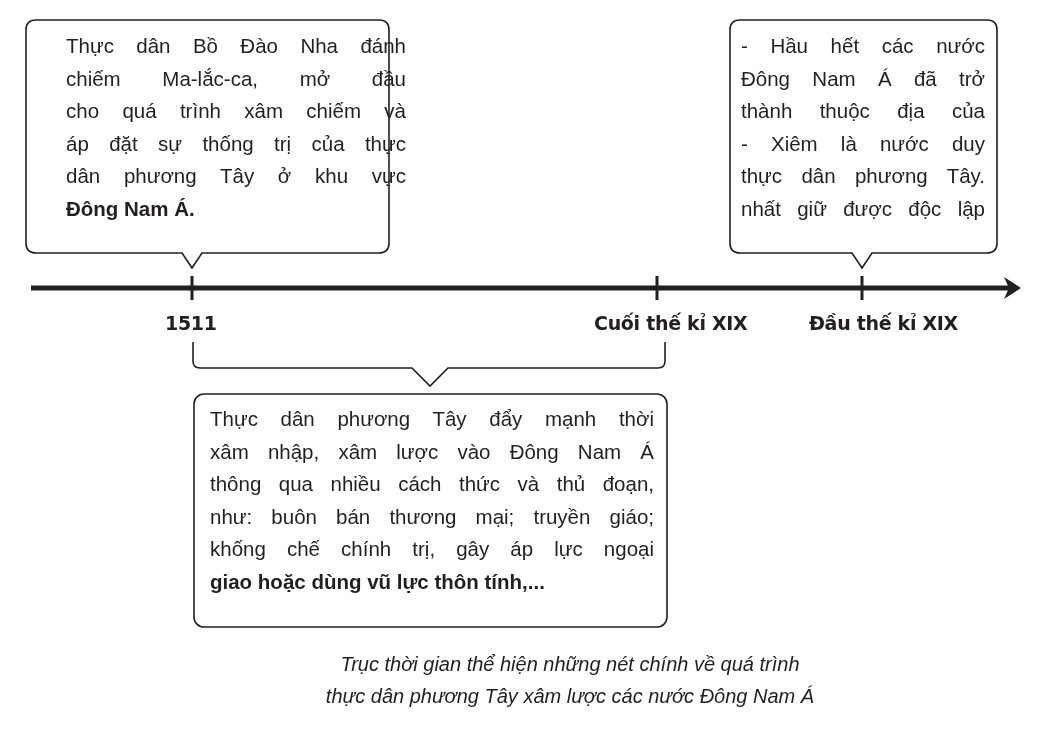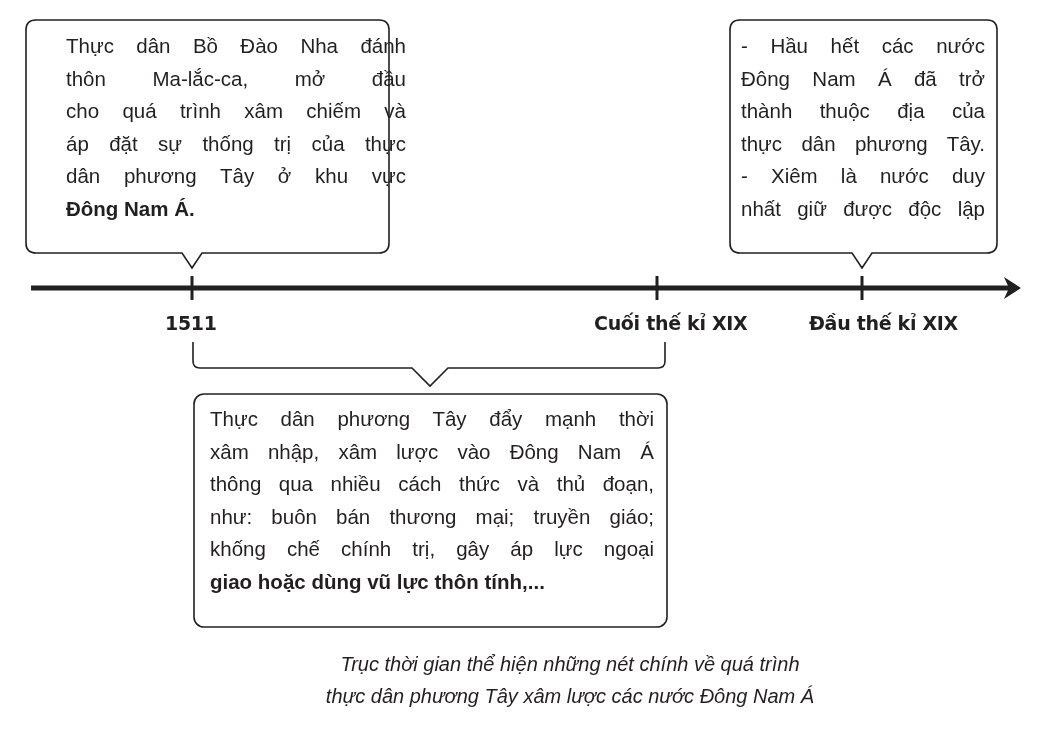--- a/index.html
+++ b/index.html
@@ -27,33 +27,33 @@
   <line x1="657" y1="276" x2="657" y2="300" stroke="#231f20" stroke-width="3"></line>
   <line x1="862" y1="276" x2="862" y2="300" stroke="#231f20" stroke-width="3"></line>
 
   <path d="M193,342 L193,361 Q193,368 200,368 L412,368 L430,386 L448,368 L658,368 Q665,368 665,361 L665,342" fill="none" stroke="#231f20" stroke-width="1.6"></path>
 
   <rect x="194" y="394" width="473" height="233" rx="10" ry="10" fill="#ffffff" stroke="#231f20" stroke-width="1.6"></rect>
 </svg>
 
 <div class="box-text" style="left:38px; top:30px; width:340px;margin-left:28px;">
   <span class="ln">Thực dân Bồ Đào Nha đánh</span>
-  <span class="ln">thôn Ma-lắc-ca, mở đầu</span>
+  <span class="ln">chiếm Ma-lắc-ca, mở đầu</span>
   <span class="ln">cho quá trình xâm chiếm và</span>
   <span class="ln">áp đặt sự thống trị của thực</span>
   <span class="ln">dân phương Tây ở khu vực</span>
   <span class="ln last">Đông Nam Á.</span>
 </div>
 
 <div class="box-text" style="left:741px; top:30px; width:244px;">
   <span class="ln">- Hầu hết các nước</span>
   <span class="ln">Đông Nam Á đã trở</span>
   <span class="ln">thành thuộc địa của</span>
+  <span class="ln">- Xiêm là nước duy</span>
   <span class="ln">thực dân phương Tây.</span>
-  <span class="ln">- Xiêm là nước duy</span>
   <span class="ln">nhất giữ được độc lập</span>
 </div>
 
 <div class="label" style="left:165px; top:312px;text-align:right;">1511</div>
 <div class="label" style="left:594px; top:312px;text-align:right;">Cuối thế kỉ XIX</div>
 <div class="label" style="left:769px; top:312px;margin-left:40px;">Đầu thế kỉ XIX</div>
 
 <div class="box-text" style="left:210px; top:403px; width:444px;">
   <span class="ln">Thực dân phương Tây đẩy mạnh thời</span>
   <span class="ln">xâm nhập, xâm lược vào Đông Nam Á</span>

